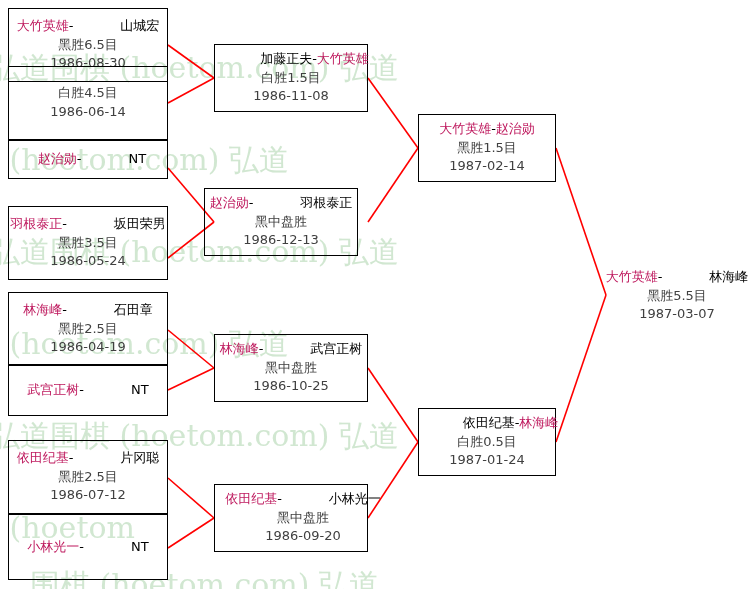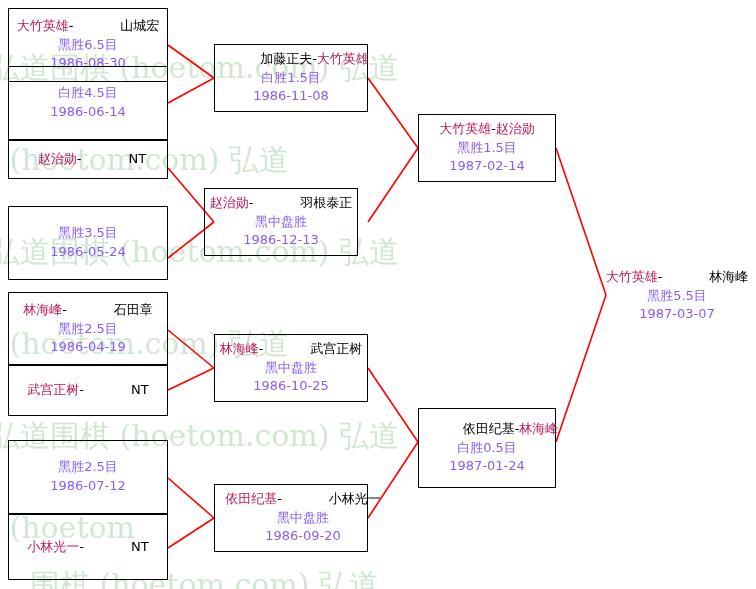--- a/index.html
+++ b/index.html
@@ -56,21 +56,21 @@
     justify-content: center;
     align-items: center;
     line-height: 1.45;
     font-size: 13px;
   }
   .match .pairing {
     white-space: nowrap;
   }
   .match .result,
   .match .date {
-    color: #8b5cf6;
+    color: #404040;
     white-space: nowrap;
   }
   .p-red { color: #be185d; }
   .p-black { color: #000000; margin-left: 47px; }
   .sep { color: #000000; }
   
   .match.slot {
     justify-content: center;
   }
 </style>
@@ -124,35 +124,37 @@
   <div class="match" style="left:8px; top:66px; width:160px; height:74px;">
     <div class="result">白胜4.5目</div>
     <div class="date">1986-06-14</div>
   </div>
 
   <div class="match slot" style="left:8px; top:140px; width:160px; height:39px;padding-left:8px;">
     <div class="pairing"><span class="p-red">赵治勋</span><span class="sep">-</span><span class="p-black">NT</span></div>
   </div>
 
   <div class="match" style="left:8px; top:206px; width:160px; height:74px;">
+    <div class="pairing"><span class="p-red">羽根泰正</span><span class="sep">-</span><span class="p-black">坂田荣男</span></div>
     <div class="result">黑胜3.5目</div>
     <div class="date">1986-05-24</div>
   </div>
 
   <div class="match" style="left:8px; top:292px; width:160px; height:74px;">
     <div class="pairing"><span class="p-red">林海峰</span><span class="sep">-</span><span class="p-black">石田章</span></div>
     <div class="result">黑胜2.5目</div>
     <div class="date">1986-04-19</div>
   </div>
 
   <div class="match slot" style="left:8px; top:364px; width:160px; height:52px;">
     <div class="pairing"><span class="p-red">武宫正树</span><span class="sep">-</span><span class="p-black">NT</span></div>
   </div>
 
   <div class="match" style="left:8px; top:440px; width:160px; height:74px;">
+    <div class="pairing"><span class="p-red">依田纪基</span><span class="sep">-</span><span class="p-black">片冈聪</span></div>
     <div class="result">黑胜2.5目</div>
     <div class="date">1986-07-12</div>
   </div>
 
   <div class="match slot" style="left:8px; top:514px; width:160px; height:66px;">
     <div class="pairing"><span class="p-red">小林光一</span><span class="sep">-</span><span class="p-black">NT</span></div>
   </div>
 
   <div class="match" style="left:214px; top:44px; width:154px; height:68px;">
     <div class="pairing"><span class="p-black">加藤正夫</span><span class="sep">-</span><span class="p-red">大竹英雄</span></div>
@@ -177,21 +179,21 @@
     <div class="result">黑中盘胜</div>
     <div class="date">1986-09-20</div>
   </div>
 
   <div class="match" style="left:418px; top:114px; width:138px; height:68px;">
     <div class="pairing"><span class="p-red">大竹英雄</span><span class="sep">-</span><span class="p-red">赵治勋</span></div>
     <div class="result">黑胜1.5目</div>
     <div class="date">1987-02-14</div>
   </div>
 
-  <div class="match" style="left:418px; top:408px; width:138px; height:80px;">
+  <div class="match" style="left:418px; top:408px; width:138px; height:68px;">
     <div class="pairing"><span class="p-black">依田纪基</span><span class="sep">-</span><span class="p-red">林海峰</span></div>
     <div class="result">白胜0.5目</div>
     <div class="date">1987-01-24</div>
   </div>
 
   <div class="match" style="left:606px; top:262px; width:142px; height:68px; border:none;">
     <div class="pairing"><span class="p-red">大竹英雄</span><span class="sep">-</span><span class="p-black">林海峰</span></div>
     <div class="result">黑胜5.5目</div>
     <div class="date">1987-03-07</div>
   </div>

